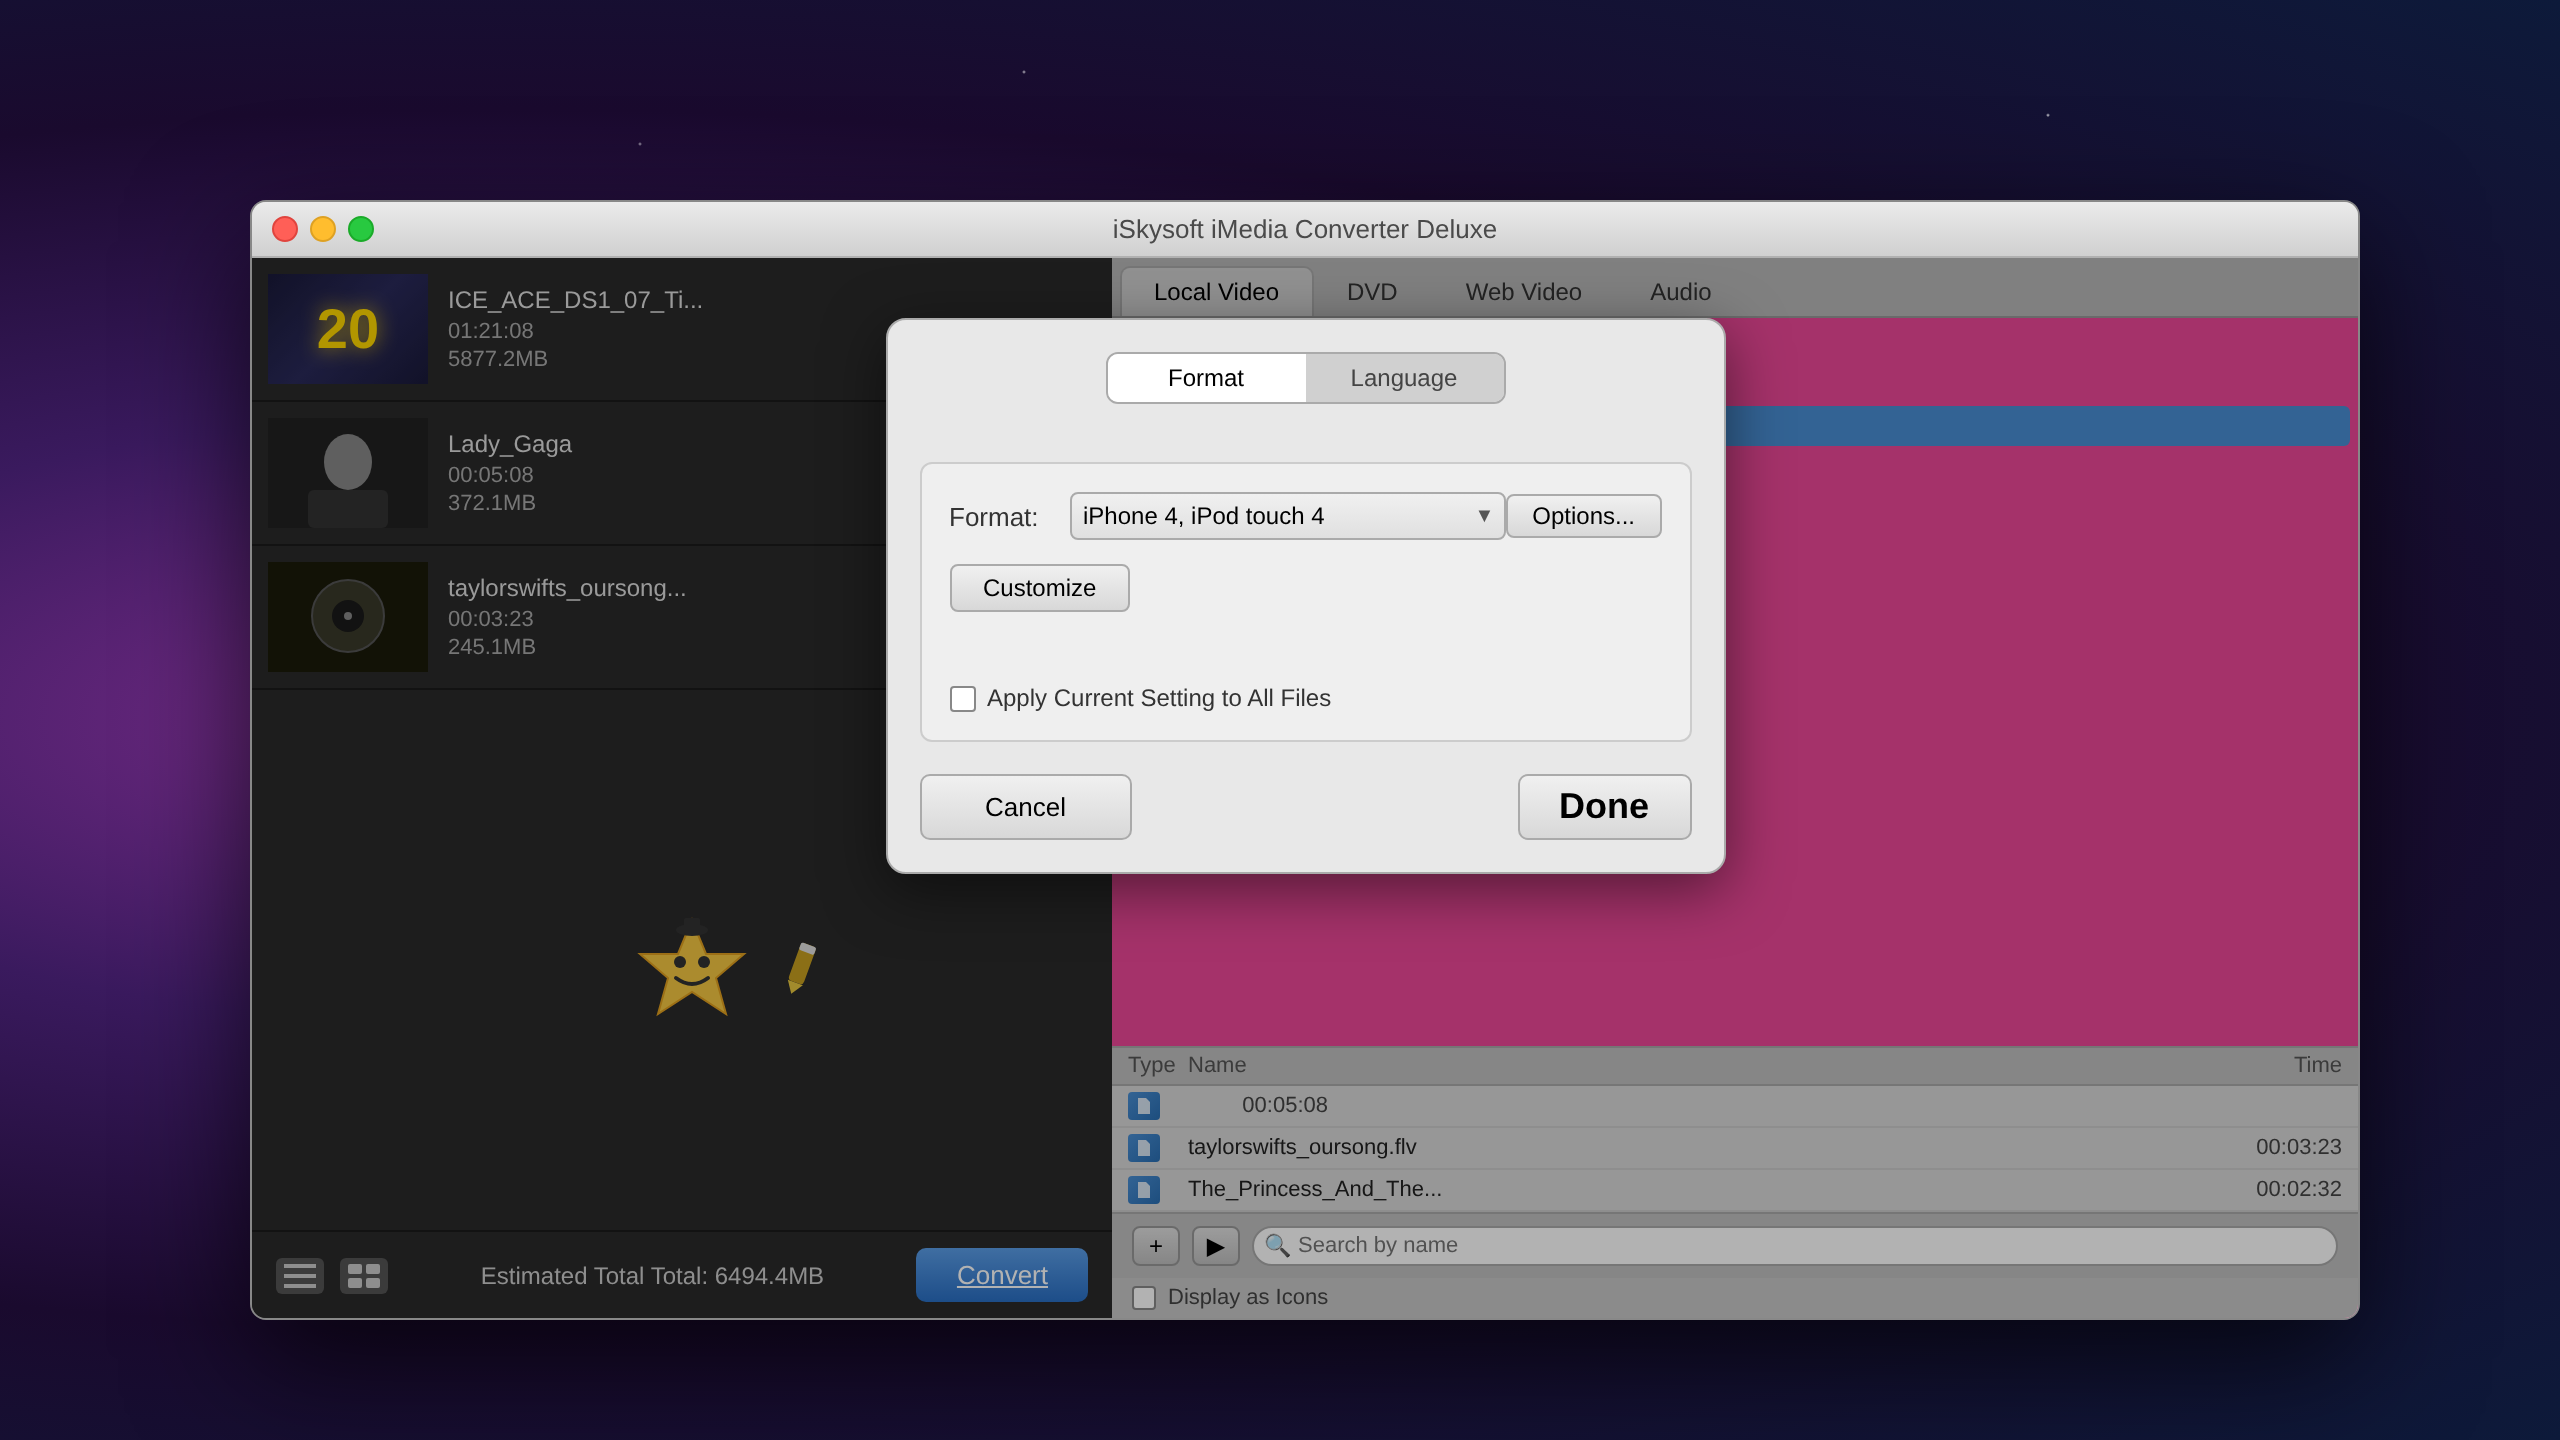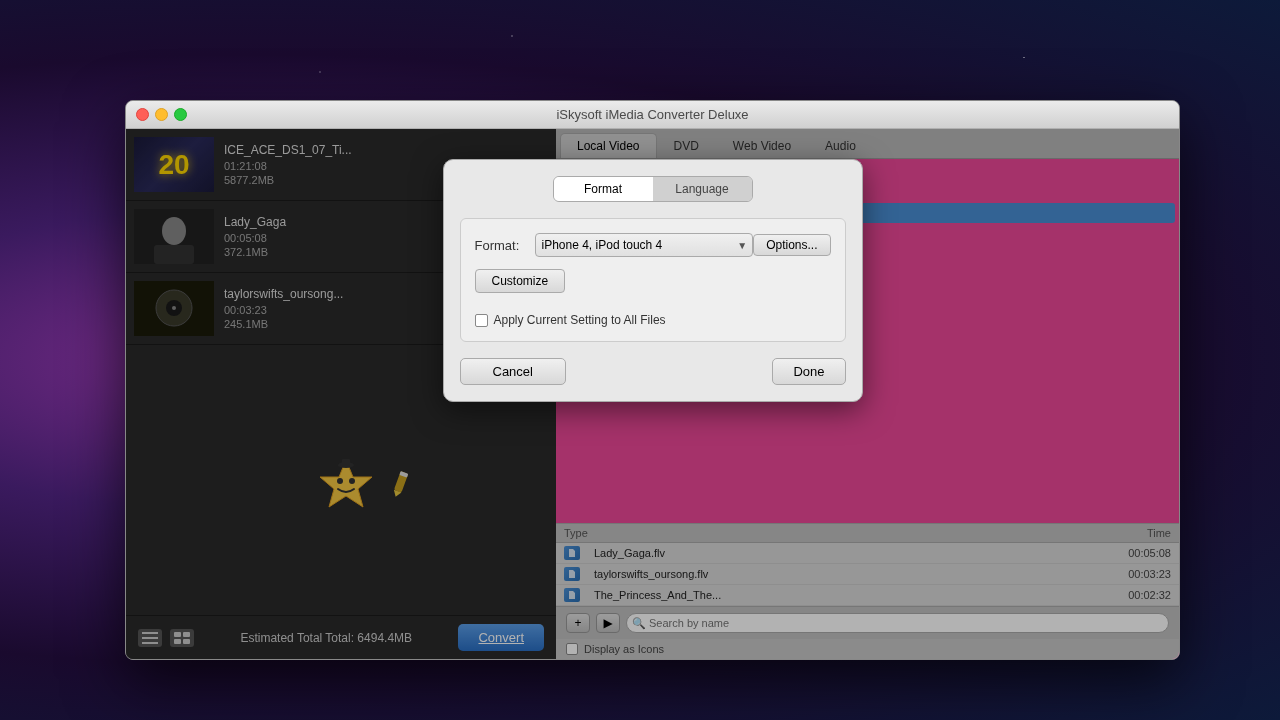--- a/index.html
+++ b/index.html
@@ -408,21 +408,21 @@
     }
     .dialog-tabs {
       display: flex;
       justify-content: flex-end;
       gap: 0;
       margin-bottom: 16px;
       border: 1px solid #aaa;
       border-radius: 6px;
       overflow: hidden;
       width: 200px;
-      margin: 0 auto 16px;
+      margin: 0 auto 29px;
     }
     .dialog-tab {
       flex: 1;
       padding: 5px 12px;
       font-size: 12px;
       text-align: center;
       cursor: pointer;
       background: #d0d0d0;
       color: #444;
     }
@@ -480,21 +480,21 @@
       font-size: 12px;
       cursor: pointer;
     }
     .customize-btn {
       padding: 4px 16px;
       background: linear-gradient(to bottom, #f0f0f0 0%, #d8d8d8 100%);
       border: 1px solid #aaa;
       border-radius: 4px;
       font-size: 12px;
       cursor: pointer;
-      margin-bottom: 10px;
+      margin-bottom: 26px;
     }
     .apply-row {
       display: flex;
       align-items: center;
       gap: 6px;
       font-size: 12px;
       color: #333;
     }
     .checkbox-dialog {
       width: 13px;
@@ -515,22 +515,23 @@
       border: 1px solid #aaa;
       border-radius: 5px;
       font-size: 13px;
       cursor: pointer;
     }
     .done-btn {
       padding: 5px 20px;
       background: linear-gradient(to bottom, #f0f0f0 0%, #d8d8d8 100%);
       border: 1px solid #aaa;
       border-radius: 5px;
-      font-size: 13px;
-      cursor: pointer;
+      font-size: 18px;
+      cursor: pointer;
+      font-weight: bold;
     }
 
     
     .mascot-star {
       width: 60px;
       height: 60px;
     }
     .pencil-icon {
       width: 30px;
       height: 30px;
@@ -685,32 +686,32 @@
           <li class="format-item">
             <span class="folder-icon"></span>
             <span>MPG</span>
           </li>
         </ul>
       </div>
 
       <div class="file-list-area">
         <div class="file-list-header">
           <span>Type</span>
+          <span style="flex:1;">Name</span>
           <span>Time</span>
         </div>
         <div class="file-row">
           <div class="file-icon-cell">
             <div class="file-icon-small">
               <svg width="10" height="10" viewBox="0 0 10 10">
                   <rect width="10" height="10" fill="none"></rect>
                   <path d="M2,1 L6,1 L8,3 L8,9 L2,9 Z" fill="white" opacity="0.8"></path>
                 </svg>
             </div>
           </div>
-          <span class="file-name-cell">Lady_Gaga.flv</span>
           <span class="file-time-cell">00:05:08</span>
         </div>
         <div class="file-row">
           <div class="file-icon-cell">
             <div class="file-icon-small">
               <svg width="10" height="10" viewBox="0 0 10 10">
                   <path d="M2,1 L6,1 L8,3 L8,9 L2,9 Z" fill="white" opacity="0.8"></path>
                 </svg>
             </div>
           </div>

